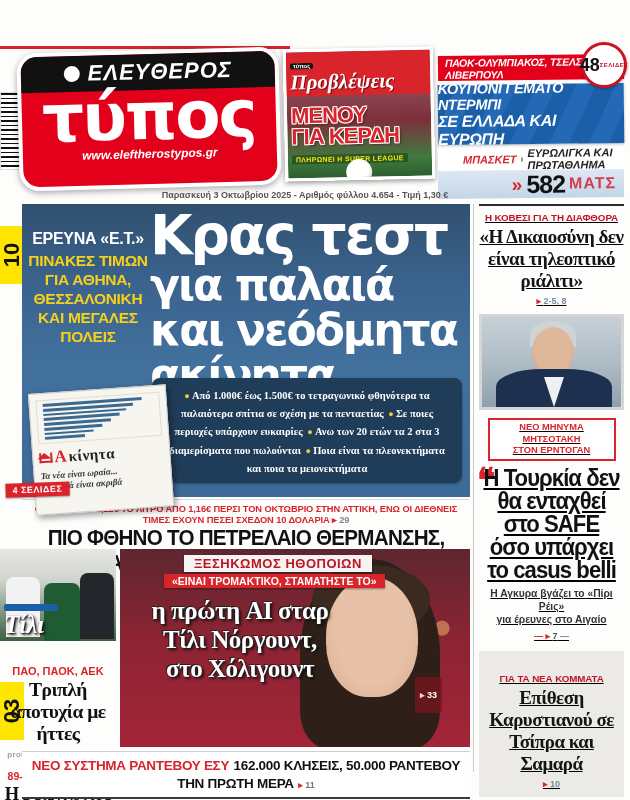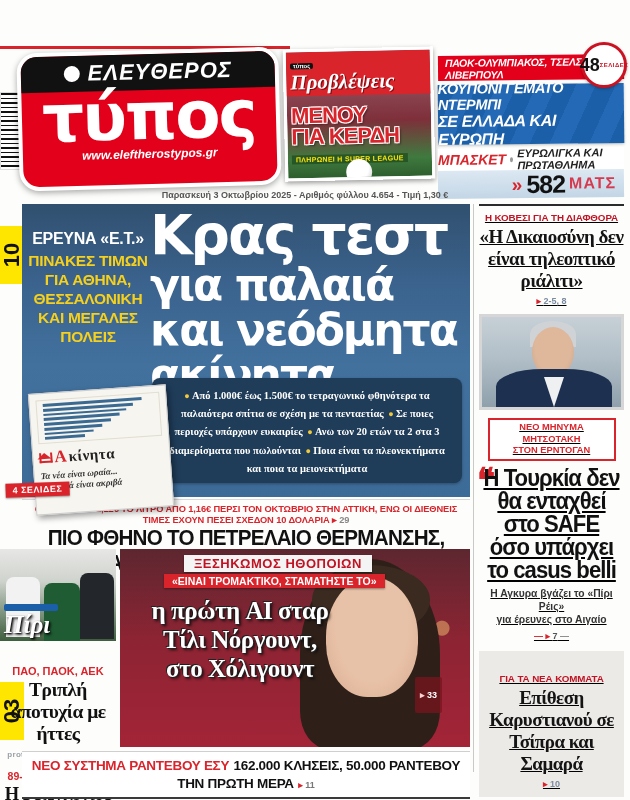--- a/index.html
+++ b/index.html
@@ -55,21 +55,21 @@
   .badge48 .n { font-weight:900; font-size:18px; line-height:1; color:#111; }
   .badge48 .l { font-weight:700; font-size:6px; color:#cc1122; letter-spacing:.5px; }
   .blue-banner { position:absolute; left:438px; top:84px; width:186px; height:60px;
     background:repeating-linear-gradient(115deg,#1b5fa8 0 18px,#2369b5 18px 36px);
     display:flex; flex-direction:column; align-items:center; justify-content:center;
     transform:rotate(-0.6deg); box-shadow:0 1px 3px rgba(0,0,0,.25); }
   .blue-banner .l1 { color:#fff; font-weight:800; font-style:italic; font-size:14.5px; letter-spacing:-0.3px; }
   .blue-banner .l2 { color:#fff; font-weight:800; font-style:italic; font-size:16px; letter-spacing:-0.3px; }
   .basket-strip { position:absolute; left:438px; top:148px; width:186px; height:22px; background:#fff;
     display:flex; align-items:center; justify-content:center; gap:4px; transform:rotate(-0.6deg); }
-  .basket-strip .bl { color:#d9242b; font-weight:800; font-style:italic; font-size:14px; }
+  .basket-strip .bl { color:#d9242b; font-weight:800; font-style:italic; font-size:11px;padding-left:25px; }
   .basket-strip .dot { width:5px; height:5px; border-radius:50%; background:#999; }
   .basket-strip .bt { color:#222; font-weight:800; font-style:italic; font-size:11px; }
   .stat-strip { position:absolute; left:438px; top:170px; width:186px; height:28px;
     background:linear-gradient(180deg,#dcE8f2,#c3d6e6); display:flex; align-items:center; justify-content:flex-end;
     padding-right:8px; gap:4px; transform:rotate(-0.6deg); }
   .stat-strip .arr { color:#d9242b; font-weight:900; font-size:19px; line-height:1; }
   .stat-strip .num { color:#111; font-weight:900; font-size:25px; line-height:1; letter-spacing:-1px; }
   .stat-strip .unit { color:#d63a4f; font-weight:800; font-size:16px; letter-spacing:1px; }
 
   .dateline { position:absolute; left:130px; top:190px; width:350px; text-align:center;
@@ -321,21 +321,21 @@
     <div class="feat-ref">33</div>
   </div>
 
   <div class="sports">
     <div class="sports-photo">
       <div class="jersey-w"></div>
       <div class="jersey-g"></div>
       <div class="jersey-b"></div>
       <div class="sports-logo">
         <span class="band"></span>
-        <span class="word">Πίρι</span>
+        <span class="word">Τίλι</span>
       </div>
     </div>
     <div class="sp-kicker">ΠΑΟ, ΠΑΟΚ, ΑΕΚ</div>
     <div class="sp-head">Τριπλή αποτυχία με ήττες</div>
     <div class="watermark"><span>protoselidaefimeridon.gr</span><span class="wm-line"></span></div>
     <div class="sp-kicker2">89-77 ΣΤΗ ΜΑΔΡΙΤΗ</div>
     <div class="sp-head2">Η Ρεάλ λύγισε τον Θρύλο</div>
   </div>
 
   <div class="rail-divider"></div>

